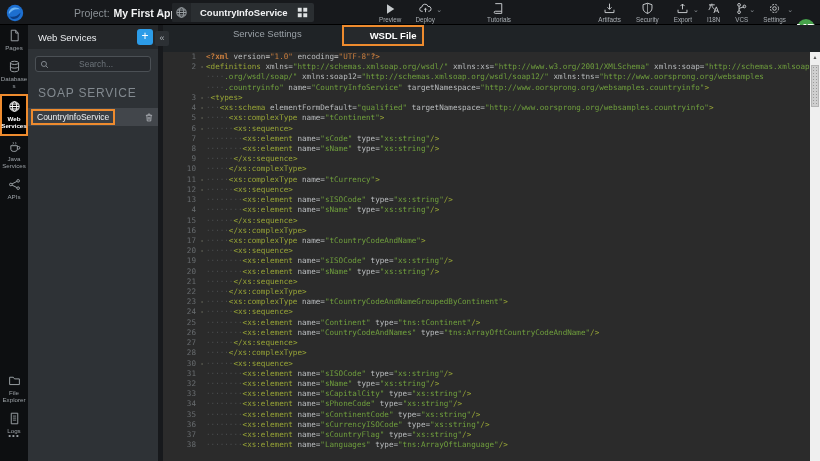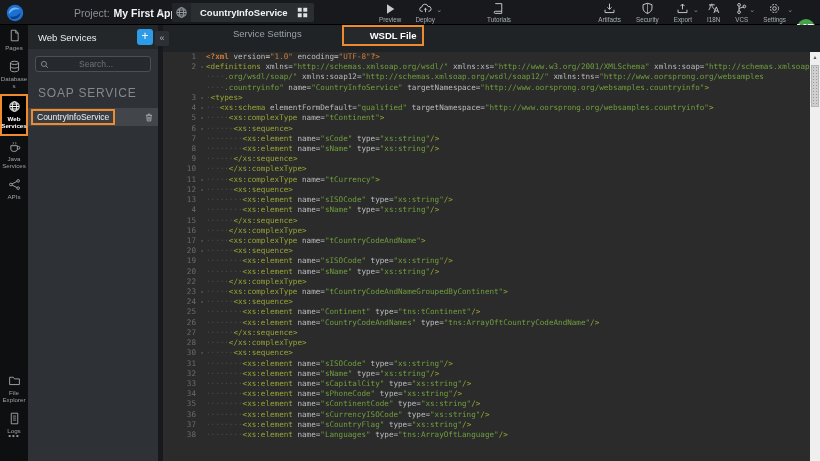--- a/index.html
+++ b/index.html
@@ -376,20 +376,21 @@
           <div class="crow"><span class="gnum">11</span><span class="fold">-</span><span><span class="ws">·····</span><span class="tag">&lt;xs:complexType</span><span class="pl"> name</span><span class="eq">=</span><span class="val">"tCurrency"</span><span class="tag">&gt;</span></span></div>
           <div class="crow"><span class="gnum">12</span><span class="fold">-</span><span><span class="ws">······</span><span class="tag">&lt;xs:sequence</span><span class="tag">&gt;</span></span></div>
           <div class="crow"><span class="gnum">13</span><span class="fold"></span><span><span class="ws">········</span><span class="tag">&lt;xs:element</span><span class="pl"> name</span><span class="eq">=</span><span class="val">"sISOCode"</span><span class="pl"> type</span><span class="eq">=</span><span class="val">"xs:string"</span><span class="tag">/&gt;</span></span></div>
           <div class="crow"><span class="gnum">4</span><span class="fold"></span><span><span class="ws">········</span><span class="tag">&lt;xs:element</span><span class="pl"> name</span><span class="eq">=</span><span class="val">"sName"</span><span class="pl"> type</span><span class="eq">=</span><span class="val">"xs:string"</span><span class="tag">/&gt;</span></span></div>
           <div class="crow"><span class="gnum">15</span><span class="fold"></span><span><span class="ws">······</span><span class="tag">&lt;/xs:sequence</span><span class="tag">&gt;</span></span></div>
           <div class="crow"><span class="gnum">16</span><span class="fold"></span><span><span class="ws">·····</span><span class="tag">&lt;/xs:complexType</span><span class="tag">&gt;</span></span></div>
           <div class="crow"><span class="gnum">17</span><span class="fold">-</span><span><span class="ws">·····</span><span class="tag">&lt;xs:complexType</span><span class="pl"> name</span><span class="eq">=</span><span class="val">"tCountryCodeAndName"</span><span class="tag">&gt;</span></span></div>
           <div class="crow"><span class="gnum">20</span><span class="fold">-</span><span><span class="ws">······</span><span class="tag">&lt;xs:sequence</span><span class="tag">&gt;</span></span></div>
           <div class="crow"><span class="gnum">19</span><span class="fold"></span><span><span class="ws">········</span><span class="tag">&lt;xs:element</span><span class="pl"> name</span><span class="eq">=</span><span class="val">"sISOCode"</span><span class="pl"> type</span><span class="eq">=</span><span class="val">"xs:string"</span><span class="tag">/&gt;</span></span></div>
           <div class="crow"><span class="gnum">20</span><span class="fold"></span><span><span class="ws">········</span><span class="tag">&lt;xs:element</span><span class="pl"> name</span><span class="eq">=</span><span class="val">"sName"</span><span class="pl"> type</span><span class="eq">=</span><span class="val">"xs:string"</span><span class="tag">/&gt;</span></span></div>
+          <div class="crow"><span class="gnum">21</span><span class="fold"></span><span><span class="ws">······</span><span class="tag">&lt;/xs:sequence</span><span class="tag">&gt;</span></span></div>
           <div class="crow"><span class="gnum">22</span><span class="fold"></span><span><span class="ws">·····</span><span class="tag">&lt;/xs:complexType</span><span class="tag">&gt;</span></span></div>
           <div class="crow"><span class="gnum">23</span><span class="fold">-</span><span><span class="ws">·····</span><span class="tag">&lt;xs:complexType</span><span class="pl"> name</span><span class="eq">=</span><span class="val">"tCountryCodeAndNameGroupedByContinent"</span><span class="tag">&gt;</span></span></div>
           <div class="crow"><span class="gnum">24</span><span class="fold">-</span><span><span class="ws">······</span><span class="tag">&lt;xs:sequence</span><span class="tag">&gt;</span></span></div>
           <div class="crow"><span class="gnum">25</span><span class="fold"></span><span><span class="ws">········</span><span class="tag">&lt;xs:element</span><span class="pl"> name</span><span class="eq">=</span><span class="val">"Continent"</span><span class="pl"> type</span><span class="eq">=</span><span class="val">"tns:tContinent"</span><span class="tag">/&gt;</span></span></div>
           <div class="crow"><span class="gnum">26</span><span class="fold"></span><span><span class="ws">········</span><span class="tag">&lt;xs:element</span><span class="pl"> name</span><span class="eq">=</span><span class="val">"CountryCodeAndNames"</span><span class="pl"> type</span><span class="eq">=</span><span class="val">"tns:ArrayOftCountryCodeAndName"</span><span class="tag">/&gt;</span></span></div>
           <div class="crow"><span class="gnum">27</span><span class="fold"></span><span><span class="ws">······</span><span class="tag">&lt;/xs:sequence</span><span class="tag">&gt;</span></span></div>
           <div class="crow"><span class="gnum">28</span><span class="fold"></span><span><span class="ws">·····</span><span class="tag">&lt;/xs:complexType</span><span class="tag">&gt;</span></span></div>
           <div class="crow"><span class="gnum">30</span><span class="fold">-</span><span><span class="ws">······</span><span class="tag">&lt;xs:sequence</span><span class="tag">&gt;</span></span></div>
           <div class="crow"><span class="gnum">31</span><span class="fold"></span><span><span class="ws">········</span><span class="tag">&lt;xs:element</span><span class="pl"> name</span><span class="eq">=</span><span class="val">"sISOCode"</span><span class="pl"> type</span><span class="eq">=</span><span class="val">"xs:string"</span><span class="tag">/&gt;</span></span></div>
           <div class="crow"><span class="gnum">32</span><span class="fold"></span><span><span class="ws">········</span><span class="tag">&lt;xs:element</span><span class="pl"> name</span><span class="eq">=</span><span class="val">"sName"</span><span class="pl"> type</span><span class="eq">=</span><span class="val">"xs:string"</span><span class="tag">/&gt;</span></span></div>

